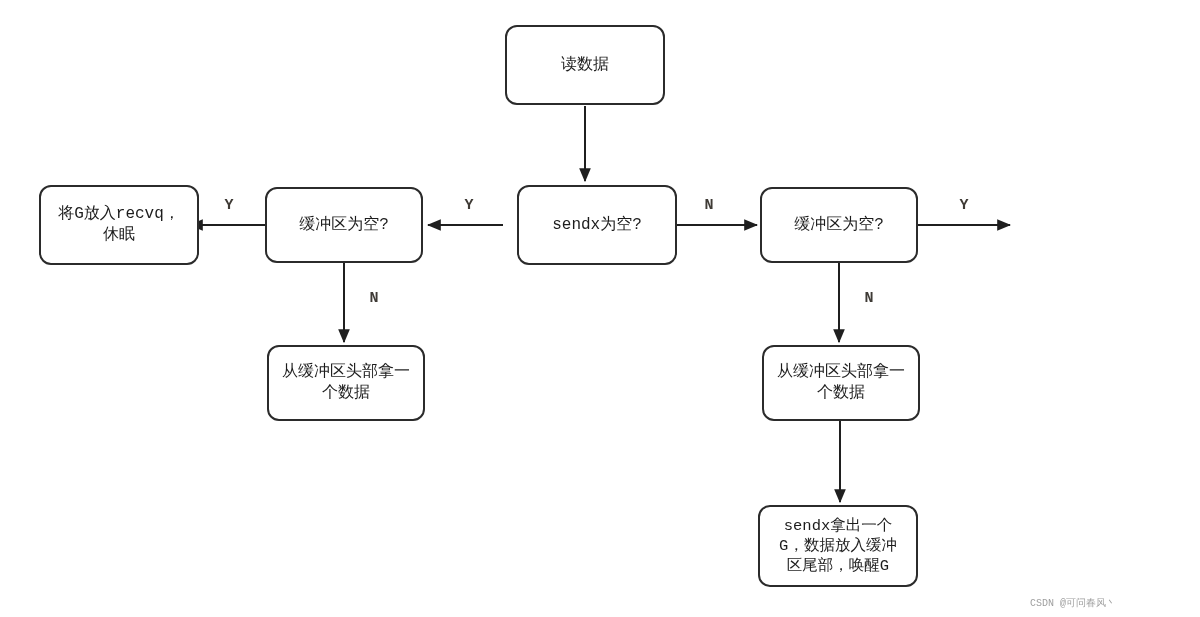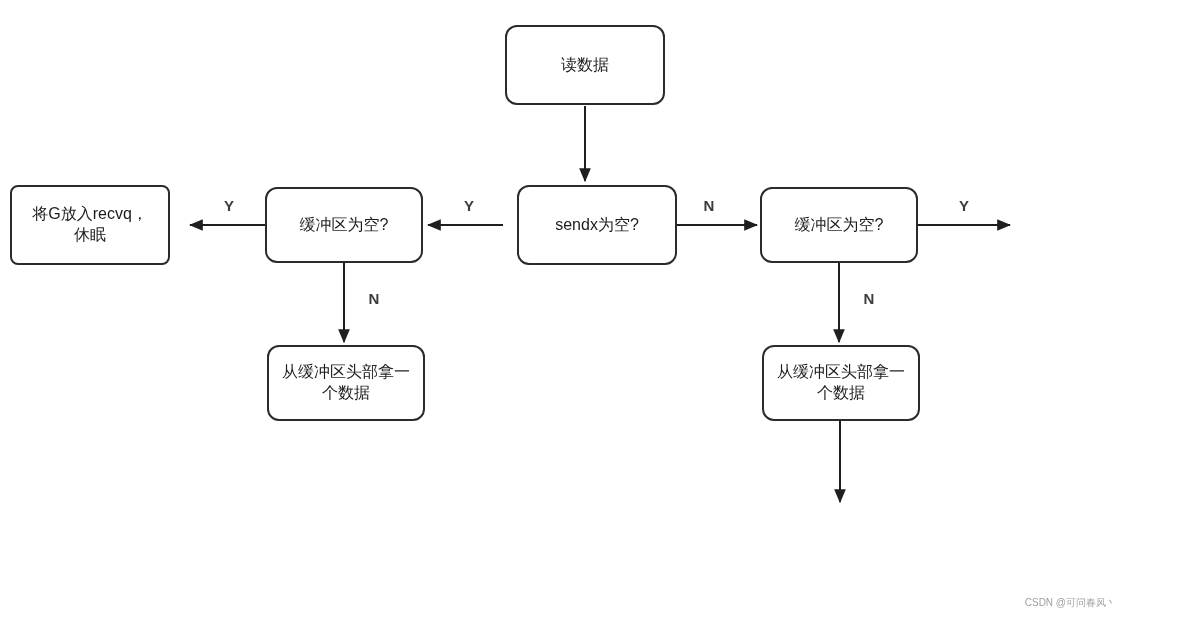--- a/index.html
+++ b/index.html
@@ -4,20 +4,21 @@
 <style>
   * { margin: 0; padding: 0; box-sizing: border-box; }
   html, body { background: #ffffff; }
   body { font-family: "Liberation Sans", sans-serif; }
   .canvas {
     position: relative;
     width: 1124px;
     height: 617px;
     background: #ffffff;
     overflow: hidden;
+    font-family: Liberation Mono, monospace;
   }
   .arrow-layer {
     position: absolute;
     left: 0; top: 0;
     width: 1200px; height: 617px;
   }
   .node {
     position: absolute;
     background: #ffffff;
     border: 2px solid #2b2b2b;
@@ -46,21 +47,21 @@
     right: 8px;
     bottom: 7px;
     font-size: 10px;
     color: #9e9e9e;
     z-index: 3;
   }
   
   #n-read        { left: 505px; top: 25px;  width: 160px; height: 80px; }
   #n-sendx       { left: 503px; top: 185px; width: 160px; height: 80px; margin-left: 14px; }
   #n-bufL        { left: 265px; top: 187px; width: 158px; height: 76px; }
-  #n-recvq       { left: 10px;  top: 185px; width: 160px; height: 80px; border-radius: 8px; }
+  #n-recvq       { left: 39px;  top: 185px; width: 160px; height: 80px; }
   #n-bufR        { left: 760px; top: 187px; width: 158px; height: 76px; }
   #n-takeG       { left: 1013px;top: 183px; width: 157px; height: 85px; font-size: 15.5px; }
   #n-headL       { left: 267px; top: 345px; width: 158px; height: 76px; }
   #n-headR       { left: 762px; top: 345px; width: 158px; height: 76px; }
   #n-putBuf      { left: 758px; top: 505px; width: 160px; height: 82px; font-size: 15.5px; }
   
   #el-y-outer-left  { left: 229px; top: 205px; }
   #el-y-inner-left  { left: 469px; top: 205px; }
   #el-n-center      { left: 709px; top: 205px; }
   #el-y-inner-right { left: 964px; top: 205px; }
@@ -99,20 +100,23 @@
 
   <div class="node" id="n-bufR">缓冲区为空?</div>
 
 
   <div class="node" id="n-headL">从缓冲区头部拿一
 个数据</div>
 
   <div class="node" id="n-headR">从缓冲区头部拿一
 个数据</div>
 
+  <div class="node" id="n-putBuf">sendx拿出一个
+G，数据放入缓冲
+区尾部，唤醒G</div>
 
   <div class="edge-label" id="el-y-outer-left">Y</div>
   <div class="edge-label" id="el-y-inner-left">Y</div>
   <div class="edge-label" id="el-n-center">N</div>
   <div class="edge-label" id="el-y-inner-right">Y</div>
   <div class="edge-label" id="el-n-down-left">N</div>
   <div class="edge-label" id="el-n-down-right">N</div>
 
   <div class="watermark">CSDN @可问春风丶</div>
 

